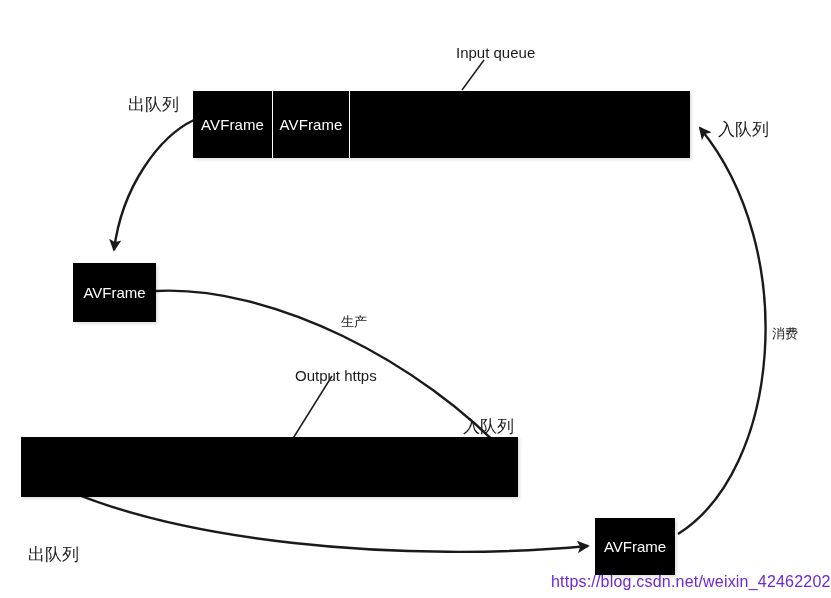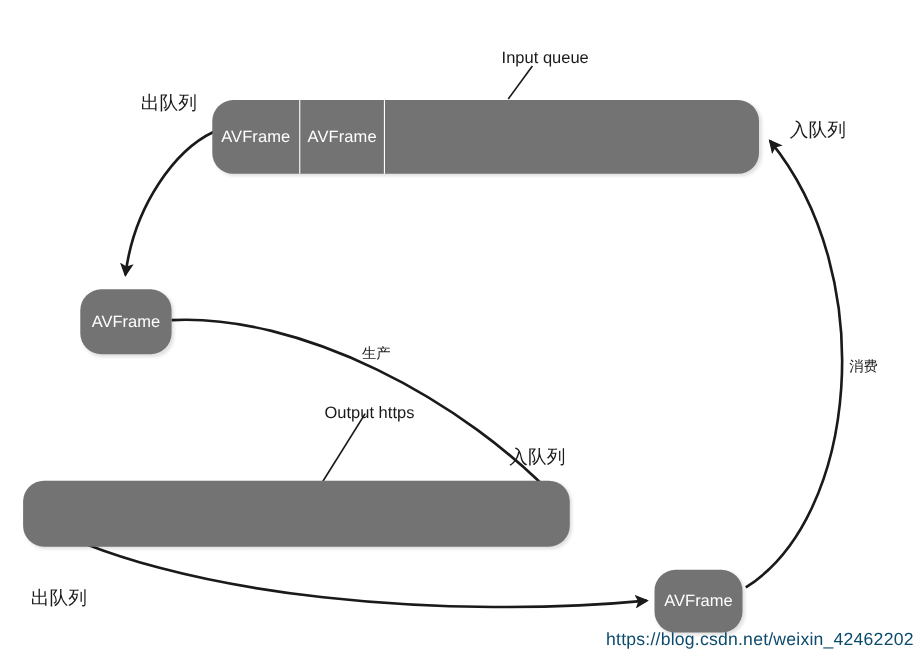--- a/index.html
+++ b/index.html
@@ -17,26 +17,25 @@
   }
   #vector-layer {
     position: absolute;
     left: 0;
     top: 0;
     width: 831px;
     height: 598px;
   }
   .queue-bar, .frame-box {
     position: absolute;
-    background: #737373;
+    background: #000000;
     box-sizing: border-box;
     box-shadow: 2px 2px 3px rgba(0,0,0,0.12);
     display: flex;
     align-items: center;
-    border-radius: 19px;
   }
   .cell {
     height: 100%;
     box-sizing: border-box;
     display: flex;
     align-items: center;
     justify-content: center;
     color: #ffffff;
     font-size: 15px;
     letter-spacing: 0.1px;
@@ -55,28 +54,29 @@
     white-space: nowrap;
     line-height: 1;
   }
   .label.en {
     font-size: 15px;
     margin-top: 18px;
   }
   .label.cjk {
     font-size: 17px;
     font-family: "DejaVu Sans", "Liberation Sans", sans-serif;
+    margin-top: 10px;
   }
   .label.cjk-sm {
     font-size: 13px;
     font-family: "DejaVu Sans", "Liberation Sans", sans-serif;
   }
   .watermark {
     position: absolute;
-    color: #0c4a6e;
+    color: #6d28d9;
     font-size: 16px;
     white-space: nowrap;
     letter-spacing: 0.2px;
   }
 </style>
 </head>
 <body>
 
 <div id="canvas">
 
@@ -119,21 +119,21 @@
   </div>
 
   <div class="label en" style="left:456px; top:27px;">Input queue</div>
 
   <div class="label en" style="left:295px; top:350px;">Output https</div>
 
   <div class="label cjk" style="left:128px; top:86px;">出队列</div>
 
   <div class="label cjk" style="left:718px; top:111px;">入队列</div>
 
-  <div class="label cjk-sm" style="left:329px; top:315px;">生产</div>
+  <div class="label cjk-sm" style="left:341px; top:315px;">生产</div>
 
   <div class="label cjk" style="left:463px; top:408px;">入队列</div>
 
   <div class="label cjk" style="left:28px; top:536px;">出队列</div>
 
   <div class="label cjk-sm" style="left:772px; top:327px;">消费</div>
 
   <div class="watermark" style="left:551px; top:573px;">https://blog.csdn.net/weixin_42462202</div>
 
 </div>

